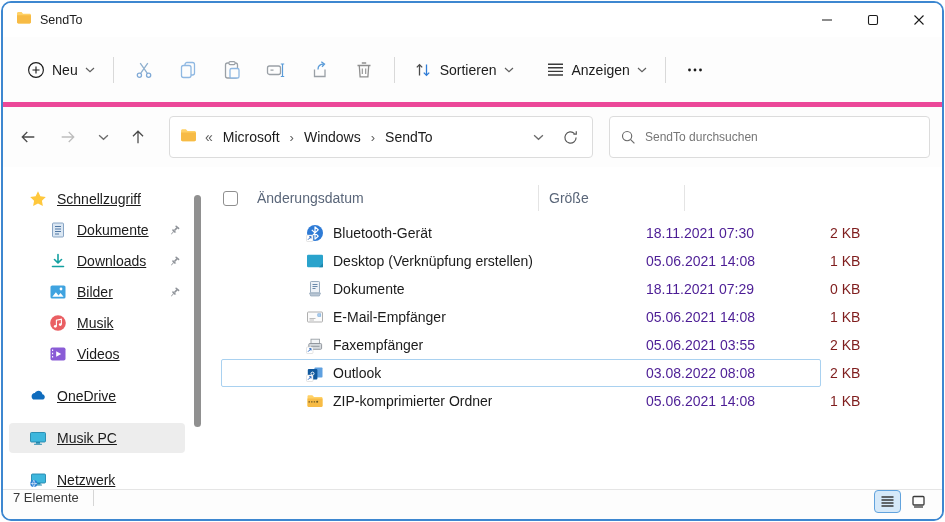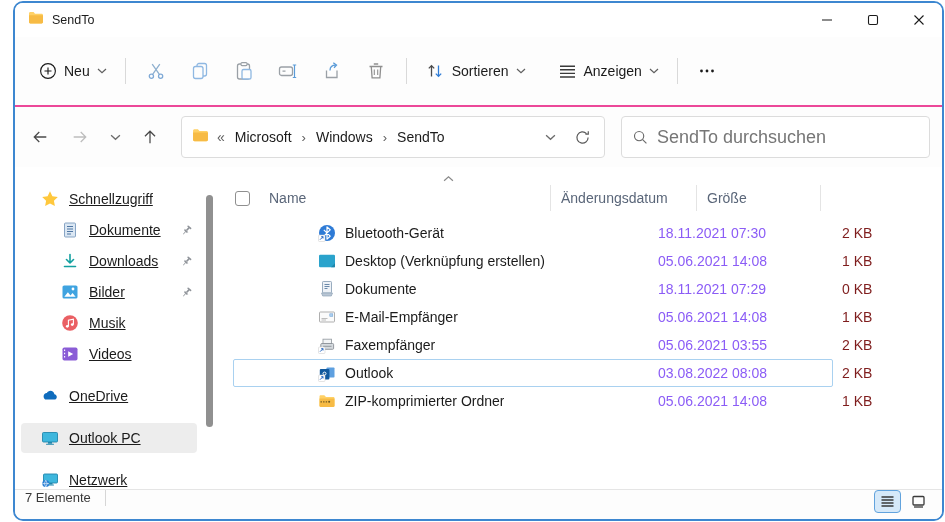--- a/index.html
+++ b/index.html
@@ -1,47 +1,47 @@
 <!DOCTYPE html>
 <html><head>
 <meta charset="utf-8">
 <style>
   * { margin:0; padding:0; box-sizing:border-box; }
   html,body { width:945px; height:522px; background:#fff; font-family:"Liberation Sans","DejaVu Sans",sans-serif; }
   .window {
     position:absolute; inset:1px; border:2px solid #3d87d0; border-radius:10px;
-    background:#fff; overflow:hidden; display:flex; flex-direction:column;margin-left:12px;
+    background:#fff; overflow:hidden; display:flex; flex-direction:column;
   }
   
   .titlebar { height:34px; display:flex; align-items:center; background:#fff; flex:0 0 auto; }
   .titlebar .t-left { display:flex; align-items:center; gap:8px; padding-left:13px; flex:1; }
   .titlebar .t-title { font-size:12.5px; color:#1b1b1b; }
   .win-controls { display:flex; height:100%; }
   .win-btn { width:46px; height:100%; display:flex; align-items:center; justify-content:center; cursor:default; }
   
   .toolbar { height:70px; display:flex; align-items:center; padding:0 14px; 
-             background:#fdfdfd; border-bottom:2px solid #ec4899; flex:0 0 auto; }
+             background:#fdfdfd; border-bottom:5px solid #ec4899; flex:0 0 auto; }
   .tb-btn { display:flex; align-items:center; gap:7px; padding:8px 10px; border-radius:5px; color:#1b1b1b; font-size:14px; }
   .tb-iconbtn { padding:8px 12px; }
   .tb-sep { width:1px; height:26px; background:#d9d9d9; margin:0 8px; }
   .tb-spacer-sm { width:12px; }
   
   .addressrow { height:60px; display:flex; align-items:center; padding:0 12px 0 8px; gap:6px; background:#fdfdfd; flex:0 0 auto; }
   .nav-btn { width:34px; height:34px; display:flex; align-items:center; justify-content:center; border-radius:5px; }
   .nav-btn.small { width:24px; }
   .addressbar { margin-left:8px; width:424px; height:42px; background:#fff; border:1px solid #dcdcdc; border-radius:4px;
                 display:flex; align-items:center; padding:0 8px 0 10px; gap:8px; }
   .crumbs { display:flex; align-items:center; gap:10px; font-size:14px; color:#1b1b1b; flex:1; }
   .crumb-sep { color:#5f5f5f; font-size:13px; }
   .crumb-prefix { color:#5f5f5f; }
   .addr-actions { display:flex; align-items:center; gap:4px; }
   .addr-actions .nav-btn { width:28px; height:28px; }
   .searchbox { margin-left:10px; flex:1; height:42px; background:#fff; border:1px solid #dcdcdc; border-radius:4px;
                display:flex; align-items:center; padding:0 10px; gap:9px; }
-  .searchbox input { border:none; outline:none; flex:1; font-size:18px; color:#3b82f6; font-family:inherit; background:transparent; }
+  .searchbox input { border:none; outline:none; flex:1; font-size:12px; color:#3b82f6; font-family:inherit; background:transparent; }
   .searchbox input::placeholder { color:#767676; }
   
   .main { flex:1; display:flex; min-height:0; }
   .sidebar { width:206px; position:relative; padding-top:16px; flex:0 0 auto; }
   .sb-item { display:flex; align-items:center; gap:10px; height:30px; margin:1px 24px 1px 6px;
              padding-left:20px; border-radius:4px; font-size:14px; color:#1b1b1b; }
   .sb-item.child { padding-left:40px; }
   .sb-item.group { margin-top:12px; }
   .sb-item.selected { background:#ededed; }
   .sb-item .sb-label { flex:1; white-space:nowrap;text-decoration:underline; }
@@ -52,21 +52,21 @@
   .cols { display:grid; grid-template-columns:26px 292px 146px 124px; align-items:center; }
   .header-row { height:42px; font-size:14px; color:#5a6679; position:relative; width:600px; }
   .hdr-cell { padding-left:10px; height:26px; display:flex; align-items:center; }
   .hdr-cell.with-sep { border-right:1px solid #e4e4e4; }
   .hdr-checkbox { width:15px; height:15px; border:1px solid #8f8f8f; border-radius:3px; background:#fff; margin-left:2px; }
   .sort-caret { position:absolute; left:210px; top:-2px; }
   .file-row { height:28px; font-size:14px; width:600px; border:1px solid transparent; border-radius:2px;gap:48px; }
   .file-row.selected { border-color:#a9d1f0; }
   .name-cell { display:flex; align-items:center; gap:9px; padding-left:10px; overflow:hidden; }
   .name-cell span { white-space:nowrap; overflow:hidden; text-overflow:ellipsis; color:#1b1b1b; }
-  .date-cell { color:#8b5cf6; padding-left:10px; }
+  .date-cell { color:#4c1d95; padding-left:10px; }
   .size-cell { color:#7f1d1d; text-align:left; padding-right:14px; }
   .ficon { width:18px; height:18px; flex:0 0 auto; }
   
   .statusbar { height:30px; border-top:1px solid #e5e5e5; display:flex; align-items:flex-start;
                padding:0 10px; font-size:13px; color:#3a3a3a; background:#fdfdfd; flex:0 0 auto; }
   .status-sep { width:1px; height:16px; background:#d6d6d6; margin-left:14px; }
   .status-spacer { flex:1; }
   .view-btn { width:27px; height:23px; border-radius:4px; display:flex; align-items:center; justify-content:center;
               border:1px solid transparent; margin-left:4px; }
   .view-btn.active { background:#d6e9f9; border-color:#62a3dd; }
@@ -323,46 +323,40 @@
             <path d="M5 12.6h8.1c1.5 0 2.7-1.2 2.7-2.7 0-1.4-1-2.5-2.4-2.7-.3-2-2-3.4-3.9-3.4-1.6 0-3 .9-3.6 2.3h-.2C4 6.2 2.6 7.6 2.6 9.4s1.3 3.2 2.4 3.2z" fill="#0f6cbd"></path>
           </svg>
         <span class="sb-label">OneDrive</span>
       </div>
       <div class="sb-item group selected">
         <svg class="ficon" width="17" height="17" viewBox="0 0 18 18">
             <rect x="1.5" y="3.5" width="15" height="9.5" rx="1" fill="#3eb7dd" stroke="#2187ad" stroke-width="0.9"></rect>
             <rect x="7" y="13" width="4" height="1.7" fill="#2187ad"></rect>
             <rect x="5" y="14.7" width="8" height="1.1" rx="0.5" fill="#2187ad"></rect>
           </svg>
-        <span class="sb-label">Outlook PC</span>
+        <span class="sb-label">Musik PC</span>
       </div>
       <div class="sb-item group">
         <svg class="ficon" width="17" height="17" viewBox="0 0 18 18">
             <rect x="2.5" y="3" width="14" height="9" rx="1" fill="#3eb7dd" stroke="#2187ad" stroke-width="0.9"></rect>
             <rect x="8" y="12" width="3.5" height="1.5" fill="#2187ad"></rect>
             <rect x="6.5" y="13.5" width="6.5" height="1" rx="0.5" fill="#2187ad"></rect>
             <circle cx="4.8" cy="12.6" r="3.5" fill="#2a7fd4"></circle>
             <path d="M1.5 12.6h6.6M4.8 9.2a5.2 5.2 0 0 1 0 6.8M4.8 9.2a5.2 5.2 0 0 0 0 6.8" fill="none" stroke="#fff" stroke-width="0.6"></path>
           </svg>
         <span class="sb-label">Netzwerk</span>
       </div>
       <div class="sb-scrollbar"></div>
     </div>
 
     <div class="filepane">
       <div class="cols header-row">
         <div>
             <div class="hdr-checkbox"></div>
           </div>
-        <div class="hdr-cell with-sep">
-          <span>Name</span>
-          <svg class="sort-caret" width="11" height="7" viewBox="0 0 10 6">
-              <path d="M1 5l4-3.6L9 5" fill="none" stroke="#8a8a8a" stroke-width="1.1"></path>
-            </svg>
-        </div>
         <div class="hdr-cell with-sep">
             <span>Änderungsdatum</span>
           </div>
         <div class="hdr-cell with-sep">
             <span>Größe</span>
           </div>
       </div>
 
       <div class="cols file-row">
         <div></div>

